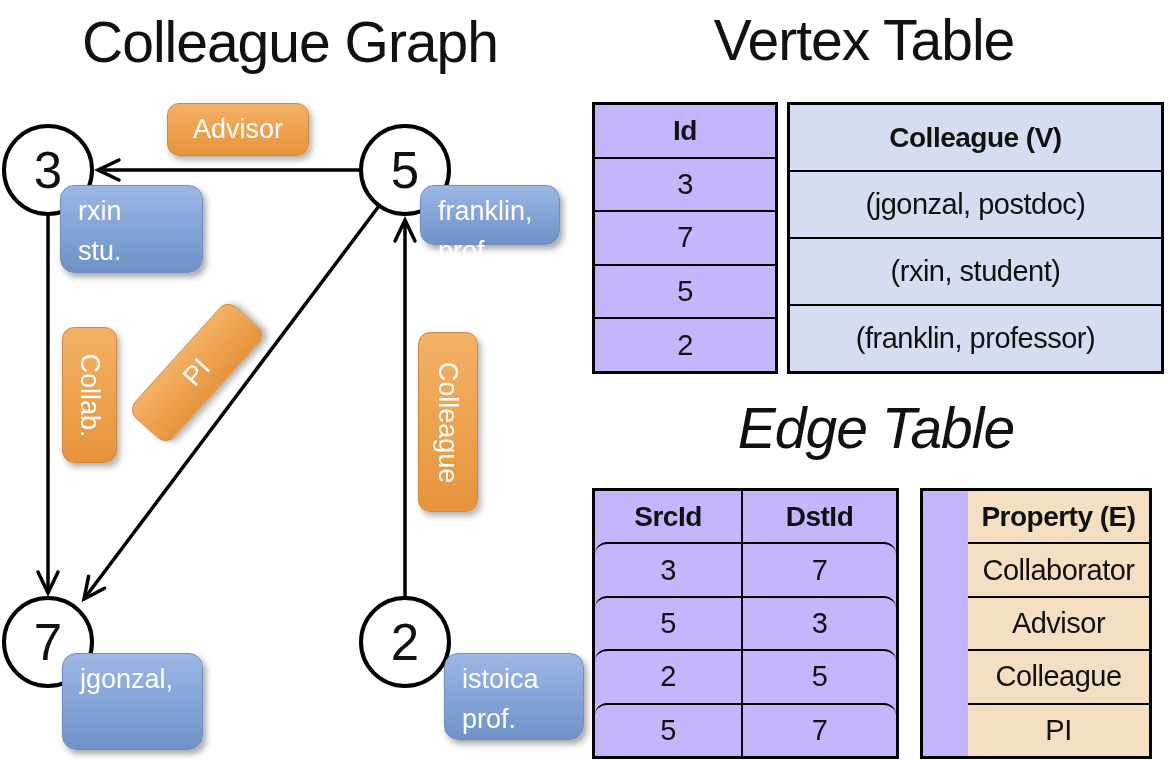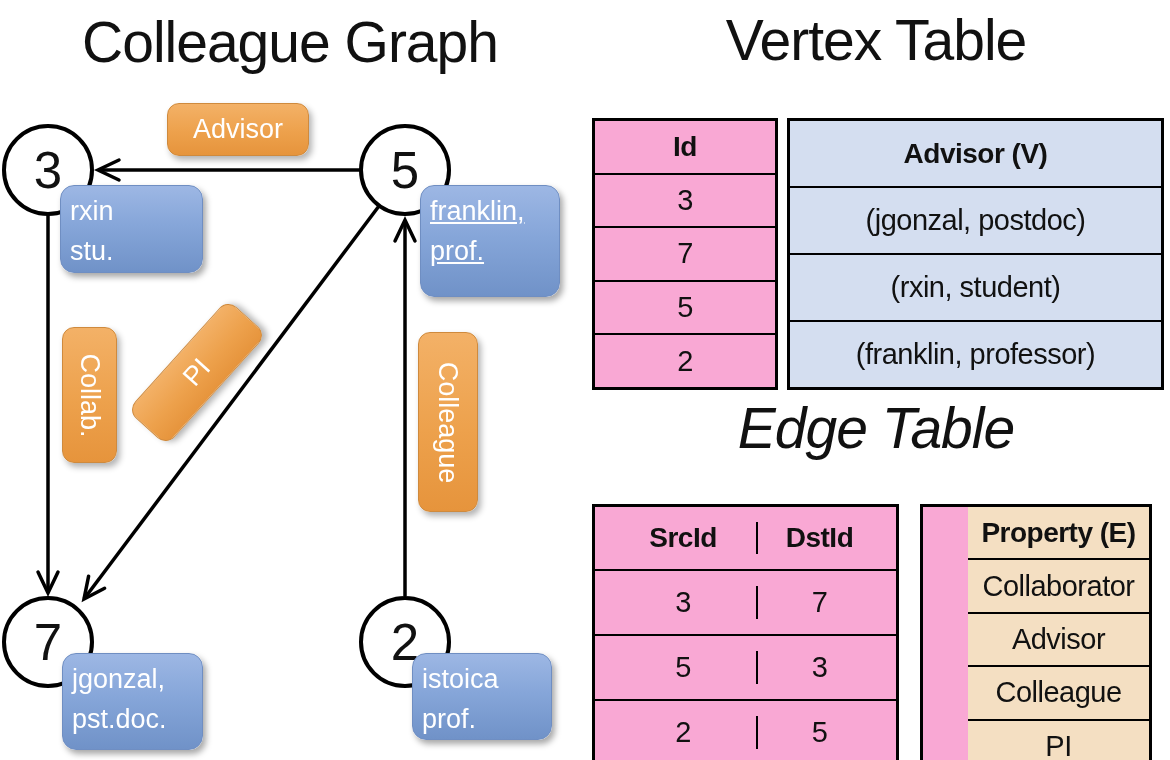--- a/index.html
+++ b/index.html
@@ -7,71 +7,71 @@
     position:relative;width:1170px;height:760px;overflow:hidden;
     font-family:"Liberation Sans",sans-serif;background:#ffffff;
   }
   
   .big-title{
     position:absolute;text-align:center;color:#111;
     font-size:57px;font-weight:400;letter-spacing:-1px;line-height:1.15;
     white-space:nowrap;
   }
   .title-graph{left:0;top:10px;width:580px;}
-  .title-vertex{left:585px;top:8px;width:582px;}
+  .title-vertex{left:573px;top:8px;width:582px;}
   .title-edge{left:585px;top:396px;width:582px;font-style:italic;}
 
   
   .graph-svg{position:absolute;left:0;top:0;width:580px;height:760px;}
 
   
   .vlabel-box{
     position:absolute;box-sizing:border-box;
     background:linear-gradient(180deg,#9db7e4 0%,#86a6d9 45%,#7092c8 100%);
     border:1px solid #6f8ec2;border-radius:14px;
     box-shadow:3px 4px 6px rgba(0,0,0,0.35);
     color:#fff;font-size:27px;line-height:40px;
-    padding:5px 0 0 9px;
+    padding:5px 0 0 17px;
   }
   .elabel-box{
     position:absolute;box-sizing:border-box;
     background:linear-gradient(180deg,#f4b express 0%);
     background:linear-gradient(180deg,#f3b167 0%,#eda14c 55%,#e6943c 100%);
     border:1px solid #cf8a3d;border-radius:12px;
     box-shadow:3px 4px 6px rgba(0,0,0,0.3);
     color:#fff;font-size:27px;
     display:flex;align-items:center;justify-content:center;
   }
   .elabel-box .vtext{transform:rotate(90deg);white-space:nowrap;}
   .box-advisor{left:167px;top:103px;width:142px;height:53px;}
   .box-collab{left:62px;top:327px;width:55px;height:136px;}
   .box-pi{left:122px;top:346px;width:150px;height:53px;transform:rotate(-48deg);}
   .box-colleague{left:418px;top:332px;width:60px;height:180px;}
   .box-rxin{left:60px;top:185px;width:143px;height:88px;}
-  .box-franklin{left:420px;top:185px;width:140px;height:112px;text-decoration:underline;}
+  .box-franklin{left:420px;top:185px;width:140px;height:60px;}
   .box-jgonzal{left:62px;top:653px;width:141px;height:97px;}
-  .box-istoica{left:412px;top:653px;width:140px;height:87px;}
+  .box-istoica{left:444px;top:653px;width:140px;height:87px;}
 
   
   .tbl-col{
     position:absolute;box-sizing:border-box;border:3px solid #000;
-    display:flex;flex-direction:column;background:#f9a8d4;margin-top:16px;
+    display:flex;flex-direction:column;background:#c4b5fd;
   }
   .tbl-col .cell{
     flex:1;display:flex;align-items:center;justify-content:center;
     font-size:29px;color:#111;border-top:2px solid #000;
     letter-spacing:-0.5px;
   }
   .tbl-col .cell:first-child{border-top:none;}
   .tbl-col .hdr{font-weight:bold;font-size:28px;}
   .col-vid{left:592px;top:102px;width:186px;height:272px;}
   .col-vprop{left:787px;top:102px;width:377px;height:272px;}
   .col-vprop .cell{background:#d4def0;}
   .col-esrcdst{left:592px;top:488px;width:307px;height:271px;}
-  .col-esrcdst .cell{padding:15px;}
+  .col-esrcdst .cell{padding:0;border-radius:12px;}
   .col-eprop{left:920px;top:488px;width:232px;height:271px;padding-left:45px;}
   .col-eprop .cell{background:#f4dfc2;}
   .duo{display:flex;align-items:stretch;}
   .duo .sub{flex:0 0 146px;display:flex;align-items:center;justify-content:center;
     border-right:2px solid #000;height:100%;}
   .duo .sub2{flex:1;display:flex;align-items:center;justify-content:center;height:100%;}
 </style>
 </head>
 <body>
 
@@ -120,37 +120,36 @@
   <div class="vlabel-box box-rxin">
     <div>rxin</div>
     <div>stu.</div>
   </div>
   <div class="vlabel-box box-franklin">
     <div>franklin,</div>
     <div>prof.</div>
   </div>
   <div class="vlabel-box box-jgonzal">
     <div>jgonzal,</div>
-    <div>pst.doc.</div>
   </div>
   <div class="vlabel-box box-istoica">
     <div>istoica</div>
     <div>prof.</div>
   </div>
 
   <div class="tbl-col col-vid">
     <div class="cell hdr">Id</div>
     <div class="cell">3</div>
     <div class="cell">7</div>
     <div class="cell">5</div>
     <div class="cell">2</div>
   </div>
 
   <div class="tbl-col col-vprop">
-    <div class="cell hdr">Advisor (V)</div>
+    <div class="cell hdr">Colleague (V)</div>
     <div class="cell">(jgonzal, postdoc)</div>
     <div class="cell">(rxin, student)</div>
     <div class="cell">(franklin, professor)</div>
   </div>
 
   <div class="tbl-col col-esrcdst">
     <div class="cell duo">
       <div class="sub hdr">SrcId</div>
       <div class="sub2 hdr">DstId</div>
     </div>

